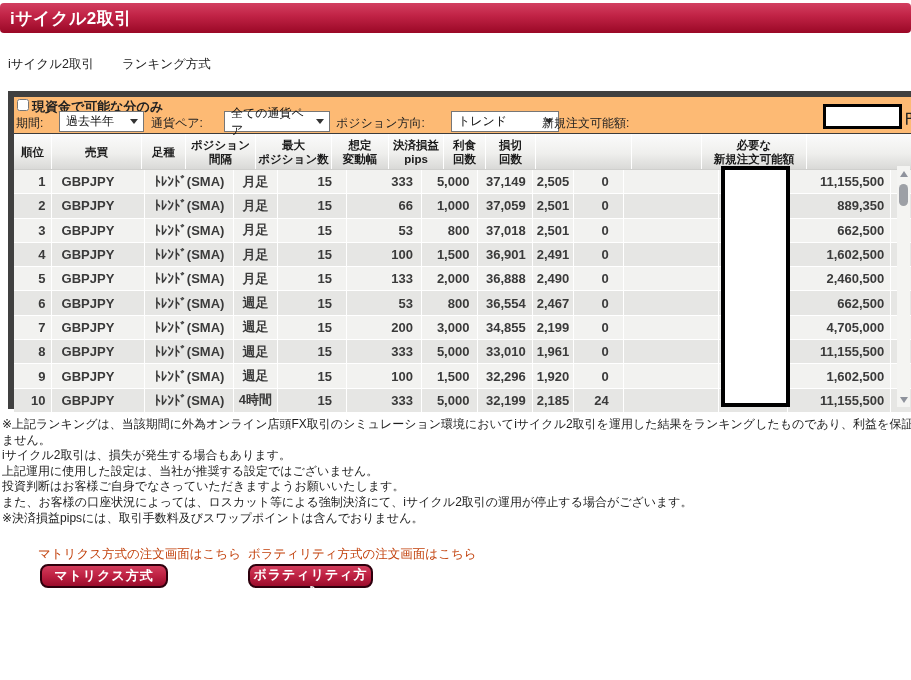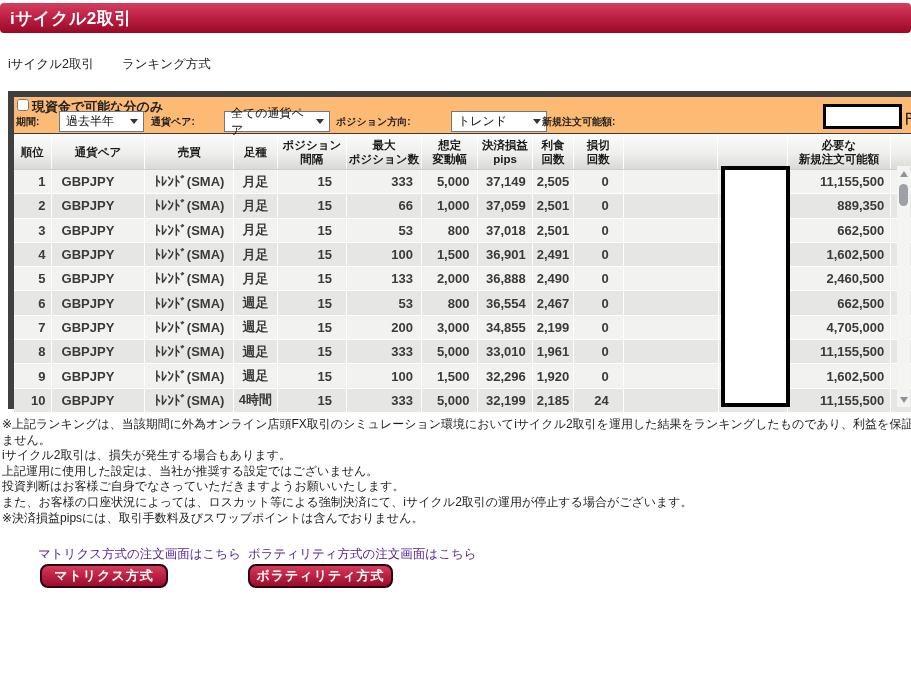--- a/index.html
+++ b/index.html
@@ -16,21 +16,21 @@
   
   .tabs{position:absolute;top:56px;left:8px;display:flex;gap:28px;font-size:12.5px;color:#222;}
   .tab{cursor:pointer;}
 
   
   .panel{position:absolute;top:91px;left:8px;width:910px;height:318px;border:6px solid #404040;
     box-sizing:border-box;background:#fdba74;}
   .filter-area{position:relative;height:36px;border-bottom:1px solid #3c3c3c;}
   .cb{position:absolute;left:3px;top:2px;width:12px;height:12px;margin:0;}
   .cb-label{position:absolute;left:18px;top:1px;font-size:13px;font-weight:bold;color:#222;}
-  .flabel{position:absolute;top:18px;font-size:10px;font-weight:bold;color:#222;}
+  .flabel{position:absolute;top:18px;font-size:12px;font-weight:normal;color:#222;}
   .fselect{position:absolute;top:14px;height:21px;box-sizing:border-box;border:1px solid #767676;
     background:#fff;display:flex;align-items:center;justify-content:space-between;
     padding:0 5px 0 6px;font-size:12px;color:#111;cursor:pointer;}
   .chev{width:0;height:0;border-left:4px solid transparent;border-right:4px solid transparent;
     border-top:5px solid #333;margin-left:6px;}
   .redact1{position:absolute;left:809px;top:7px;width:79px;height:25px;box-sizing:border-box;
     border:3px solid #000;background:#fff;}
   .yen{position:absolute;left:891px;top:13px;font-size:13px;font-weight:bold;color:#222;}
 
   
@@ -73,27 +73,27 @@
     border-bottom:6px solid #8e929c;}
   .tri-down{width:0;height:0;border-left:4px solid transparent;border-right:4px solid transparent;
     border-top:6px solid #8e929c;}
   .sthumb{position:absolute;left:2px;top:18px;width:9px;height:22px;background:#9da0a6;border-radius:5px;cursor:grab;}
 
   
   .disclaimer{position:absolute;left:2px;top:417px;font-size:12px;line-height:15.6px;color:#1c1c1c;}
   .disclaimer div{white-space:nowrap;}
 
   
-  .order-label{position:absolute;top:546px;font-size:12.5px;color:#4c1d95;}
+  .order-label{position:absolute;top:546px;font-size:12.5px;color:#c2410c;}
   .order-btn{position:absolute;top:564px;height:24px;box-sizing:border-box;border:2px solid #2e000d;
     border-radius:8px;background:linear-gradient(180deg,#d23c5c 0%,#c02344 45%,#9c0c2c 100%);
     color:#fff;font-size:13px;font-weight:bold;letter-spacing:1px;text-align:center;
     cursor:pointer;font-family:inherit;padding:0;}
   #btn-matrix{left:40px;width:128px;}
-  #btn-vola{left:248px;width:145px;}
+  #btn-vola{left:248px;width:125px;}
   #lbl-matrix{left:38px;} #lbl-vola{left:248px;}
 </style>
 </head>
 <body>
 
 <div class="screen">
 
   <div class="titlebar">
     <span class="t">iサイクル2取引</span>
   </div>
@@ -114,36 +114,33 @@
         <span class="chev"></span>
       </div>
 
       <span class="flabel" style="left:137px">通貨ペア:</span>
       <div class="fselect" style="left:210px;width:106px">
         <span>全ての通貨ペア</span>
         <span class="chev"></span>
       </div>
 
       <span class="flabel" style="left:322px">ポジション方向:</span>
-      <div class="fselect" style="left:437px;width:96px">
+      <div class="fselect" style="left:437px;width:108px">
         <span>トレンド</span>
         <span class="chev"></span>
       </div>
 
       <span class="flabel" style="left:528px">新規注文可能額:</span>
       <div class="redact1"></div>
       <span class="yen">円</span>
     </div>
 
     <div class="thead" id="thead">
         <div class="cell col0">
           <div>順位</div>
-        </div>
-        <div class="cell col1">
-          <div>通貨ペア</div>
         </div>
         <div class="cell col2">
           <div>売買</div>
         </div>
         <div class="cell col3">
           <div>足種</div>
         </div>
         <div class="cell col4">
           <div>ポジション</div>
           <div>間隔</div>

